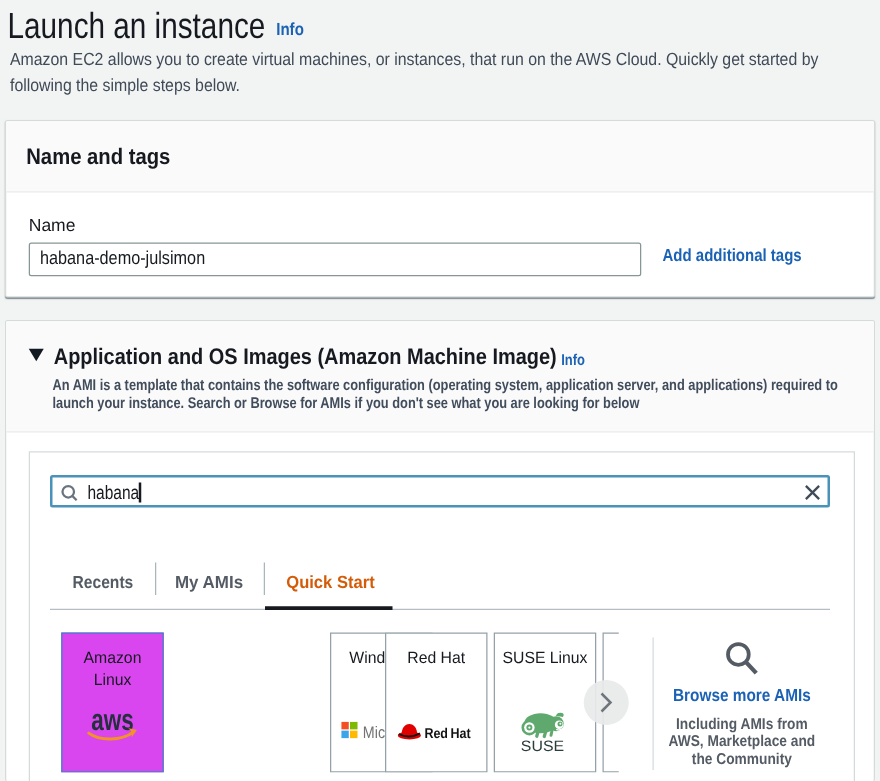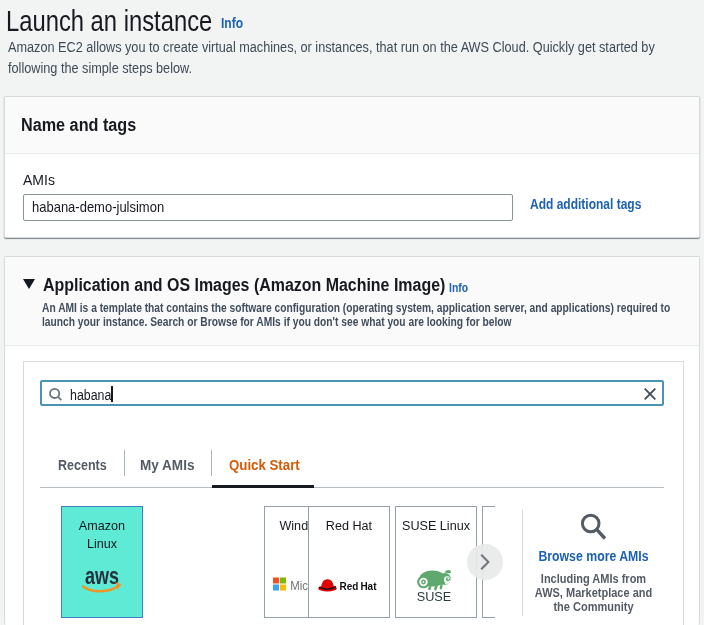--- a/index.html
+++ b/index.html
@@ -34,21 +34,21 @@
 #tabM { transform-origin:0 0; left:140px; transform:scaleX(0.968); }
 #tabQ { transform-origin:0 0; left:229px; color:#d45b07; transform:scaleX(0.947); }
 .tabdiv { width:1px; height:26px; background:#aab7b8; top:450px; }
 #tabd1 { left:123.5px; }
 #tabd2 { left:211px; }
 #underline { left:212px; top:485px; width:102px; height:3px; background:#16191f; }
 #tabline { left:40px; top:487px; width:624px; height:1px; background:#b5bdc2; }
 #cardsClip { left:45px; top:505px; width:450px; height:113px; overflow:hidden; }
 .card { position:absolute; top:0.5px; width:82px; height:112px; background:#fff; border:1px solid #95a1a8; text-align:center; }
 .card .t { transform-origin:50% 0; font-size:13px; padding-top:10px; line-height:18.3px; transform:scaleX(0.97); }
-#card1 { left:16px; border:1.5px solid #3e82c4; background:#5eead4; }
+#card1 { left:4px; border:1.5px solid #3e82c4; background:#d946ef; }
 #card2 { left:87.5px; }
 #card3 { left:175px;margin-left:44px; }
 #card4 { left:262.5px; }
 #card5 { left:350px; }
 #card6 { left:436.5px; }
 #nextBtn { left:467px; top:543.8px; width:36px; height:36px; border-radius:50%; background:rgba(232,233,234,0.93); }
 #vdiv { left:522px; top:510px; width:1px; height:106px; background:#d5dbdb; }
 #browseLink { left:523px; top:548px; width:141px; text-align:center; font-size:14px; transform:scaleX(0.878); transform-origin:center top; }
 #browseTxt { left:523px; top:572px; width:141px; text-align:center; font-size:12.5px; font-weight:bold; color:#545b64; line-height:14.2px; transform:scaleX(0.88); transform-origin:center top; }
 .logo { position:absolute; left:0; }
@@ -56,21 +56,21 @@
 </head>
 <body>
 <div class="abs" id="title">Launch an instance</div>
 <div class="abs link" id="info1">Info</div>
 <div class="abs" id="para">Amazon EC2 allows you to create virtual machines, or instances, that run on the AWS Cloud. Quickly get started by<br>following the simple steps below.</div>
 
 <div class="abs panel" id="panel1">
   <div class="phead" id="phead1"></div>
 </div>
 <div class="abs" id="h1t">Name and tags</div>
-<div class="abs" id="nameLabel">AMIs</div>
+<div class="abs" id="nameLabel">Name</div>
 <div class="abs" id="nameInput"></div>
 <div class="abs" id="nameTxt">habana-demo-julsimon</div>
 <div class="abs link" id="addTags">Add additional tags</div>
 
 <div class="abs panel" id="panel2">
   <div class="phead" id="phead2"></div>
 </div>
 <div class="abs" id="tri"></div>
 <div class="abs" id="h2t">Application and OS Images (Amazon Machine Image)</div>
 <div class="abs link" id="info2">Info</div>

